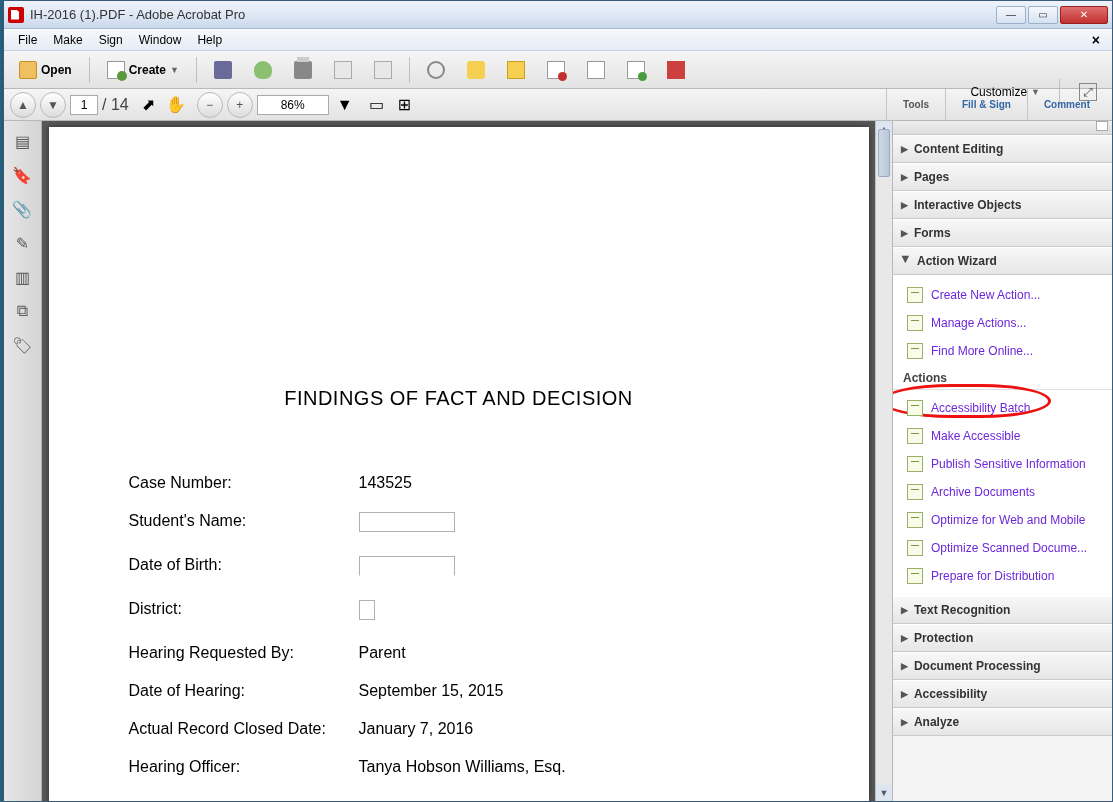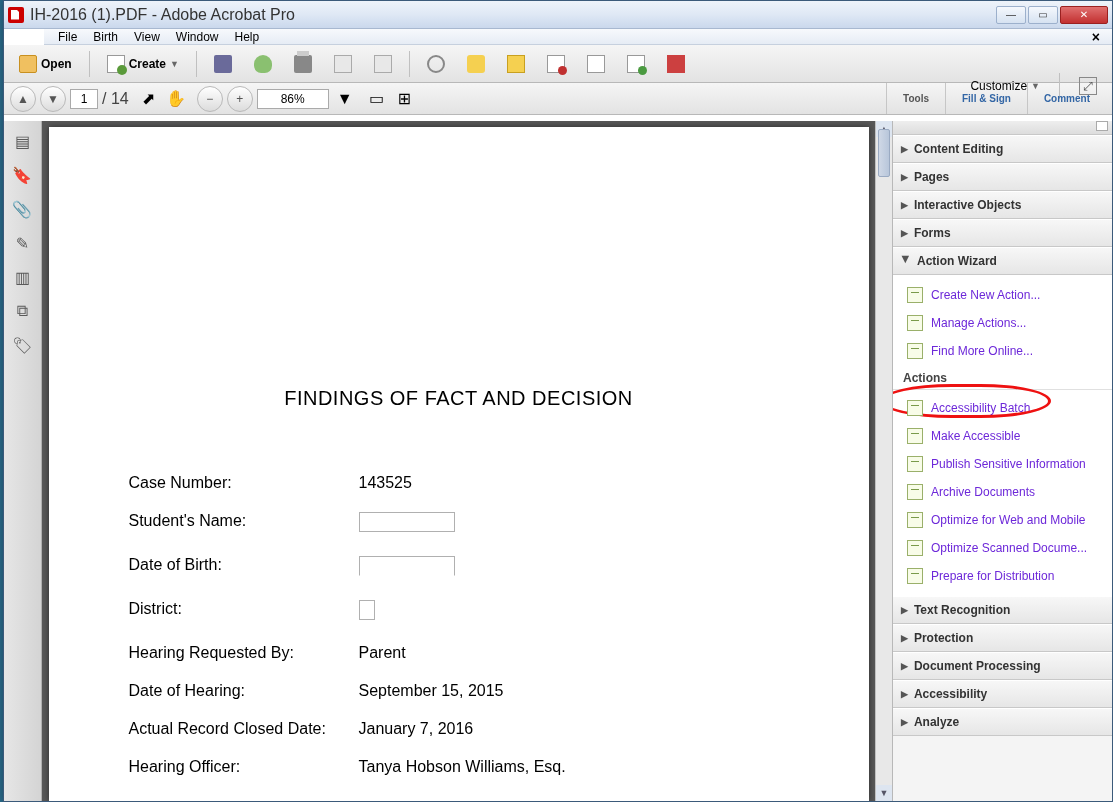--- a/index.html
+++ b/index.html
@@ -3,27 +3,27 @@
 <meta charset="utf-8">
 <style>
 * { box-sizing: border-box; margin: 0; padding: 0; font-family: "Segoe UI", Tahoma, sans-serif; }
 body { background: #2a6a8a; width: 1113px; height: 802px; overflow: hidden; position: relative; }
 
 
 .window { position: absolute; top: 0; left: 3px; right: 0; bottom: 0; background: #fff; border: 1px solid #3b5a7a; box-shadow: 0 0 8px rgba(0,0,0,.3); }
 .titlebar { height: 28px; background: linear-gradient(to bottom, #eef3fa 0%, #dfe8f5 50%, #cad8ec 100%); display: flex; align-items: center; padding: 0 4px; border-bottom: 1px solid #a8b8d0; }
 .titlebar .app-icon { width: 16px; height: 16px; background: #c00; border-radius: 2px; position: relative; margin-right: 6px; }
 .titlebar .app-icon::after { content: ""; position: absolute; left: 3px; top: 3px; width: 8px; height: 10px; background: #fff; clip-path: polygon(0 0, 70% 0, 100% 25%, 100% 100%, 0 100%); }
-.titlebar .title-text { font-size: 16px; color: #333; flex: 1; }
+.titlebar .title-text { font-size: 13px; color: #333; flex: 1; }
 .titlebar .win-controls { display: flex; gap: 2px; }
 .titlebar .win-btn { width: 30px; height: 18px; border-radius: 2px; display: flex; align-items: center; justify-content: center; font-size: 10px; color: #333; background: linear-gradient(to bottom,#f5f8fd,#d6e2f1); border:1px solid #9cb0cc; }
 .titlebar .win-btn.close { width: 48px; background: linear-gradient(to bottom,#e07070,#c23030); color: #fff; border-color:#9a2020;}
 
 
-.menubar { height: 16px; background: linear-gradient(to bottom,#f7f9fc,#e6ecf5); display: flex; align-items: center; padding: 2px 6px; font-size: 12px; border-bottom: 1px solid #c6d0de; margin-left: 40px; }
+.menubar { height: 22px; background: linear-gradient(to bottom,#f7f9fc,#e6ecf5); display: flex; align-items: center; padding: 2px 6px; font-size: 12px; border-bottom: 1px solid #c6d0de; }
 .menubar .menu-item { padding: 2px 8px; cursor: default; }
 .menubar .close-x { margin-left: auto; font-size: 14px; padding: 0 6px; font-weight: bold; }
 
 
 .toolbar { height: 38px; background: linear-gradient(to bottom,#f5f5f5,#e3e3e3); border-bottom: 1px solid #b8b8b8; display: flex; align-items: center; padding: 0 6px; gap: 4px; }
 .toolbar .tbbtn { display: inline-flex; align-items: center; gap: 4px; padding: 4px 8px; font-size: 12px; border: 1px solid transparent; border-radius: 3px; height: 28px; }
 .toolbar .tbbtn.labeled { font-weight: bold; }
 .toolbar .sep { width: 1px; height: 26px; background: #c0c0c0; margin: 0 4px; }
 .toolbar .icon { width: 18px; height: 18px; display: inline-block; }
 .toolbar .chev { font-size: 9px; color: #666; }
@@ -108,22 +108,22 @@
     <div class="title-text">IH-2016 (1).PDF - Adobe Acrobat Pro</div>
     <div class="win-controls">
       <div class="win-btn">—</div>
       <div class="win-btn">▭</div>
       <div class="win-btn close">✕</div>
     </div>
   </div>
 
   <div class="menubar">
     <span class="menu-item">File</span>
-    <span class="menu-item">Birth</span>
-    <span class="menu-item">View</span>
+    <span class="menu-item">Make</span>
+    <span class="menu-item">Sign</span>
     <span class="menu-item">Window</span>
     <span class="menu-item">Help</span>
     <span class="close-x">×</span>
   </div>
 
   <div class="toolbar">
     <div class="tbbtn labeled">
       <span class="icon ic-folder"></span>
       <span>Open</span>
     </div>

